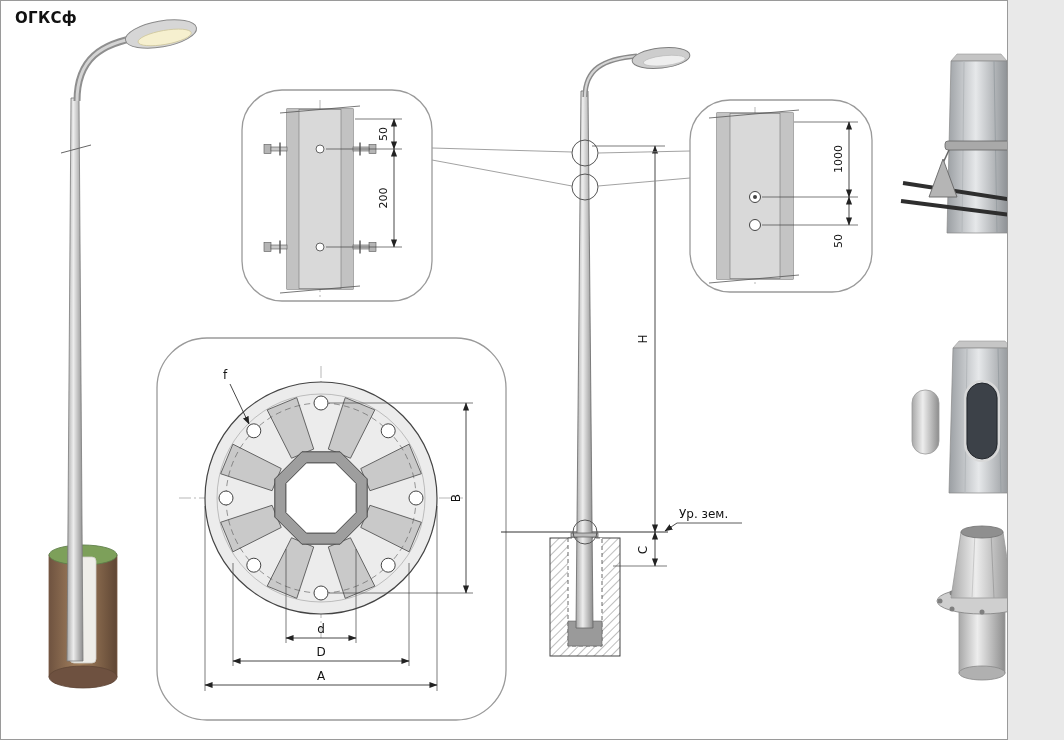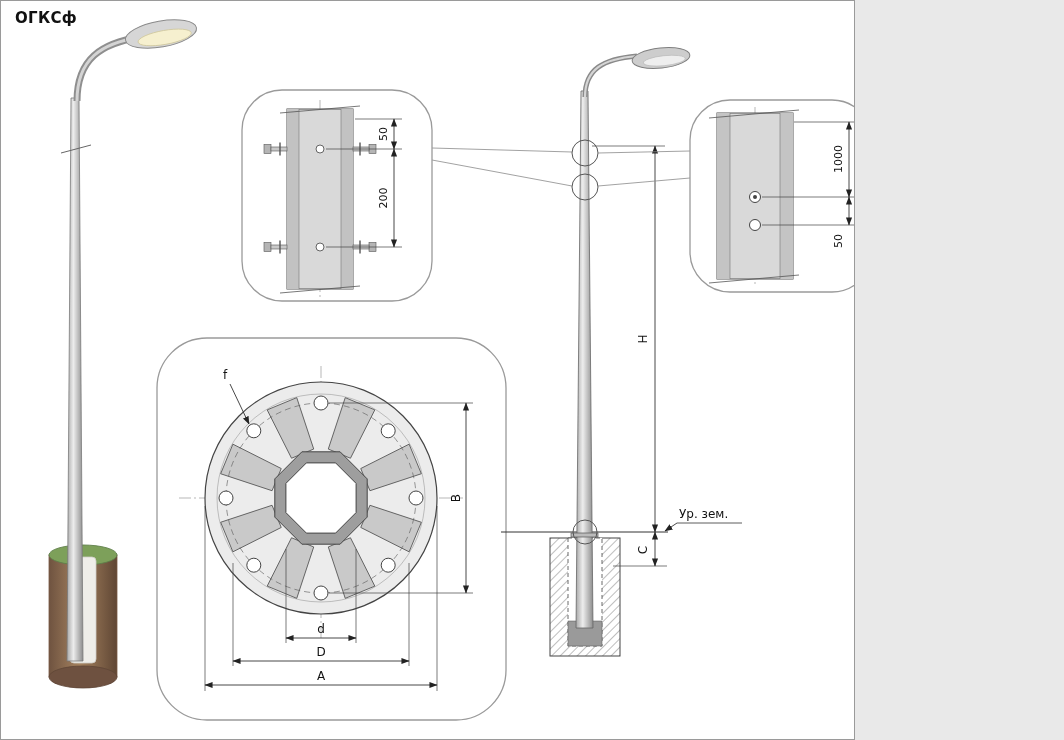--- a/index.html
+++ b/index.html
@@ -1,17 +1,17 @@
 <!DOCTYPE html>
 <html><head>
 <meta charset="utf-8">
 <style>
   html,body{margin:0;padding:0;background:#e9e9e9;}
   .page{
-    position:relative;width:855px;height:740px;background:#fff;
+    position:relative;width:1008px;height:740px;background:#fff;
     border:1px solid #9a9a9a;box-sizing:border-box;overflow:hidden;
     font-family:"DejaVu Sans","Liberation Sans",sans-serif;
   }
   .title{
     position:absolute;left:14px;top:8px;font-size:15px;font-weight:bold;
     color:#111;letter-spacing:.3px;
   }
   svg{position:absolute;left:0;top:0;}
   .dim-label{font:11px "DejaVu Sans",sans-serif;fill:#111;}
   .dim-label-lg{font:12px "DejaVu Sans",sans-serif;fill:#111;}

